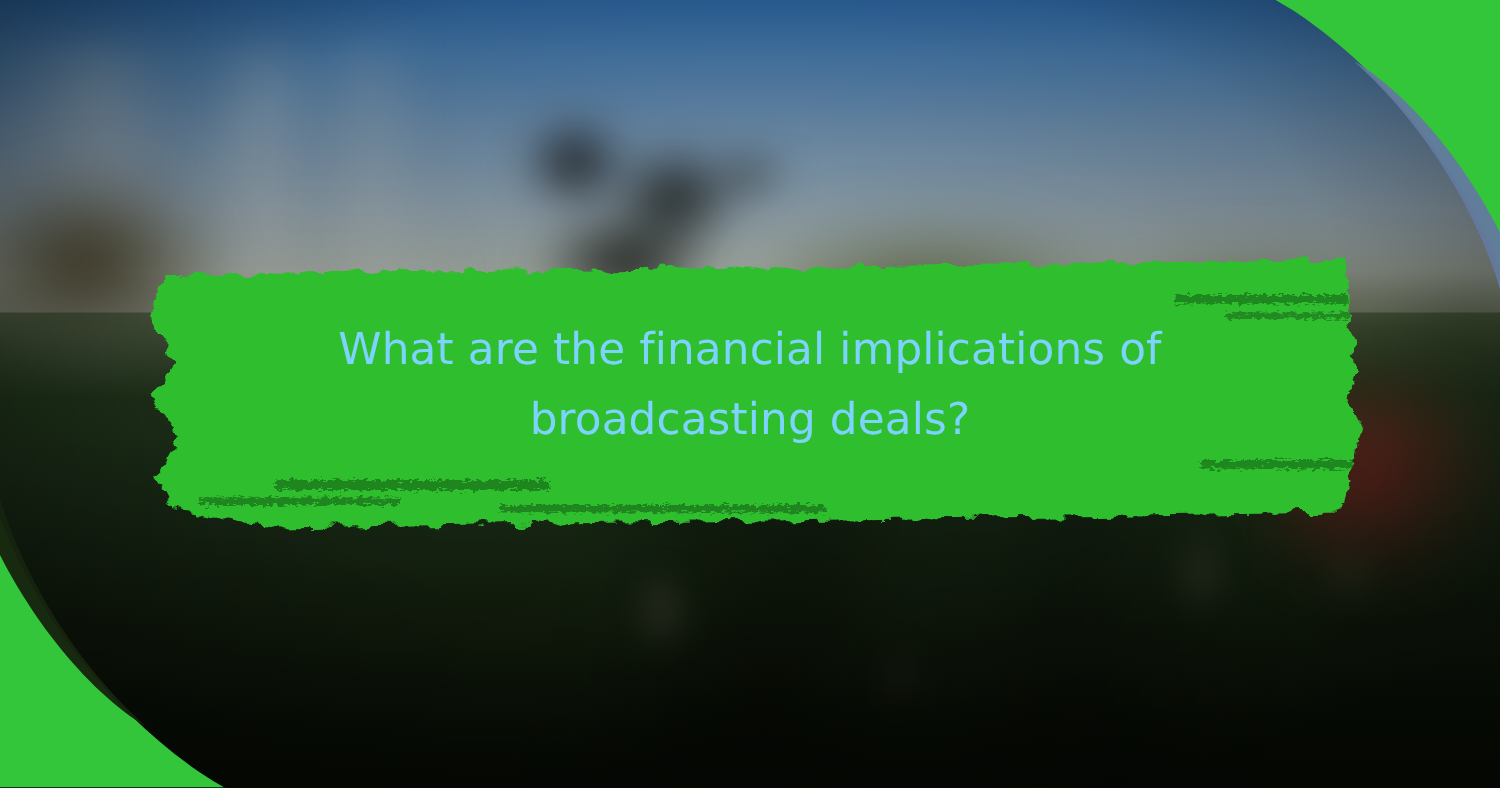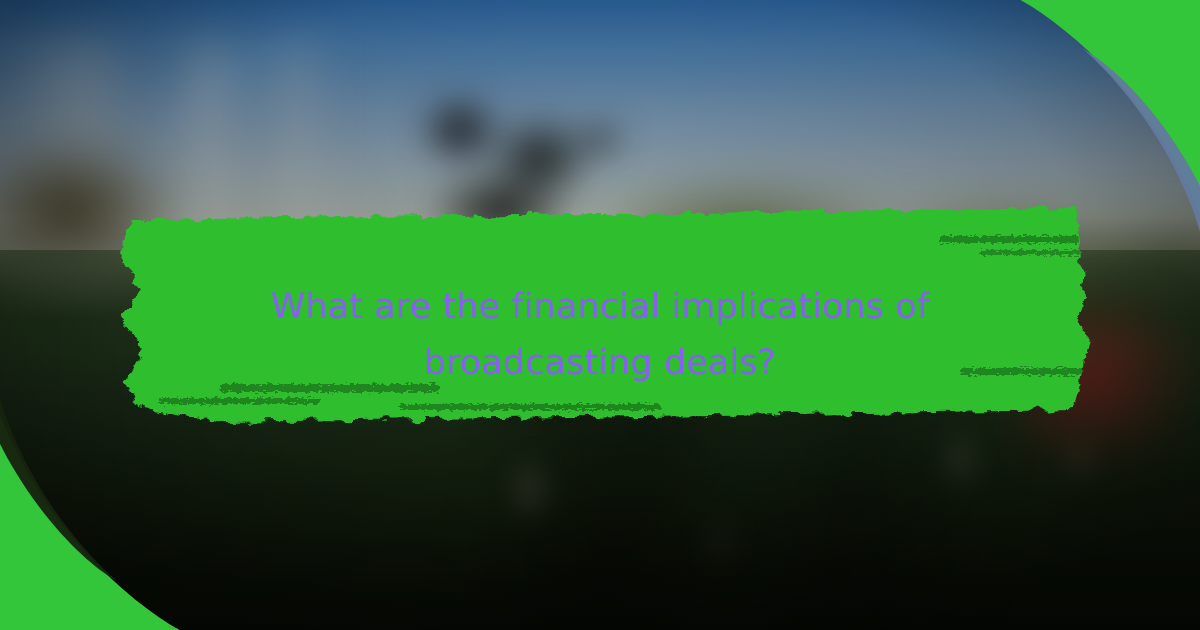--- a/index.html
+++ b/index.html
@@ -174,24 +174,24 @@
     position: absolute;
     inset: 0;
     width: 1000px;
     height: 240px;
   }
 
   
   .headline {
     position: absolute;
     left: 180px;
-    top: 279px;
+    top: 252px;
     width: 840px;
     text-align: center;
-    color: #8b5cf6;
+    color: #7dd3fc;
     font-family: "DejaVu Sans", sans-serif;
     font-size: 35px;
     font-weight: 400;
     line-height: 56px;
     letter-spacing: 0.1px;
     white-space: pre-line;
     text-rendering: geometricPrecision;
   }
 </style>
 </head>

